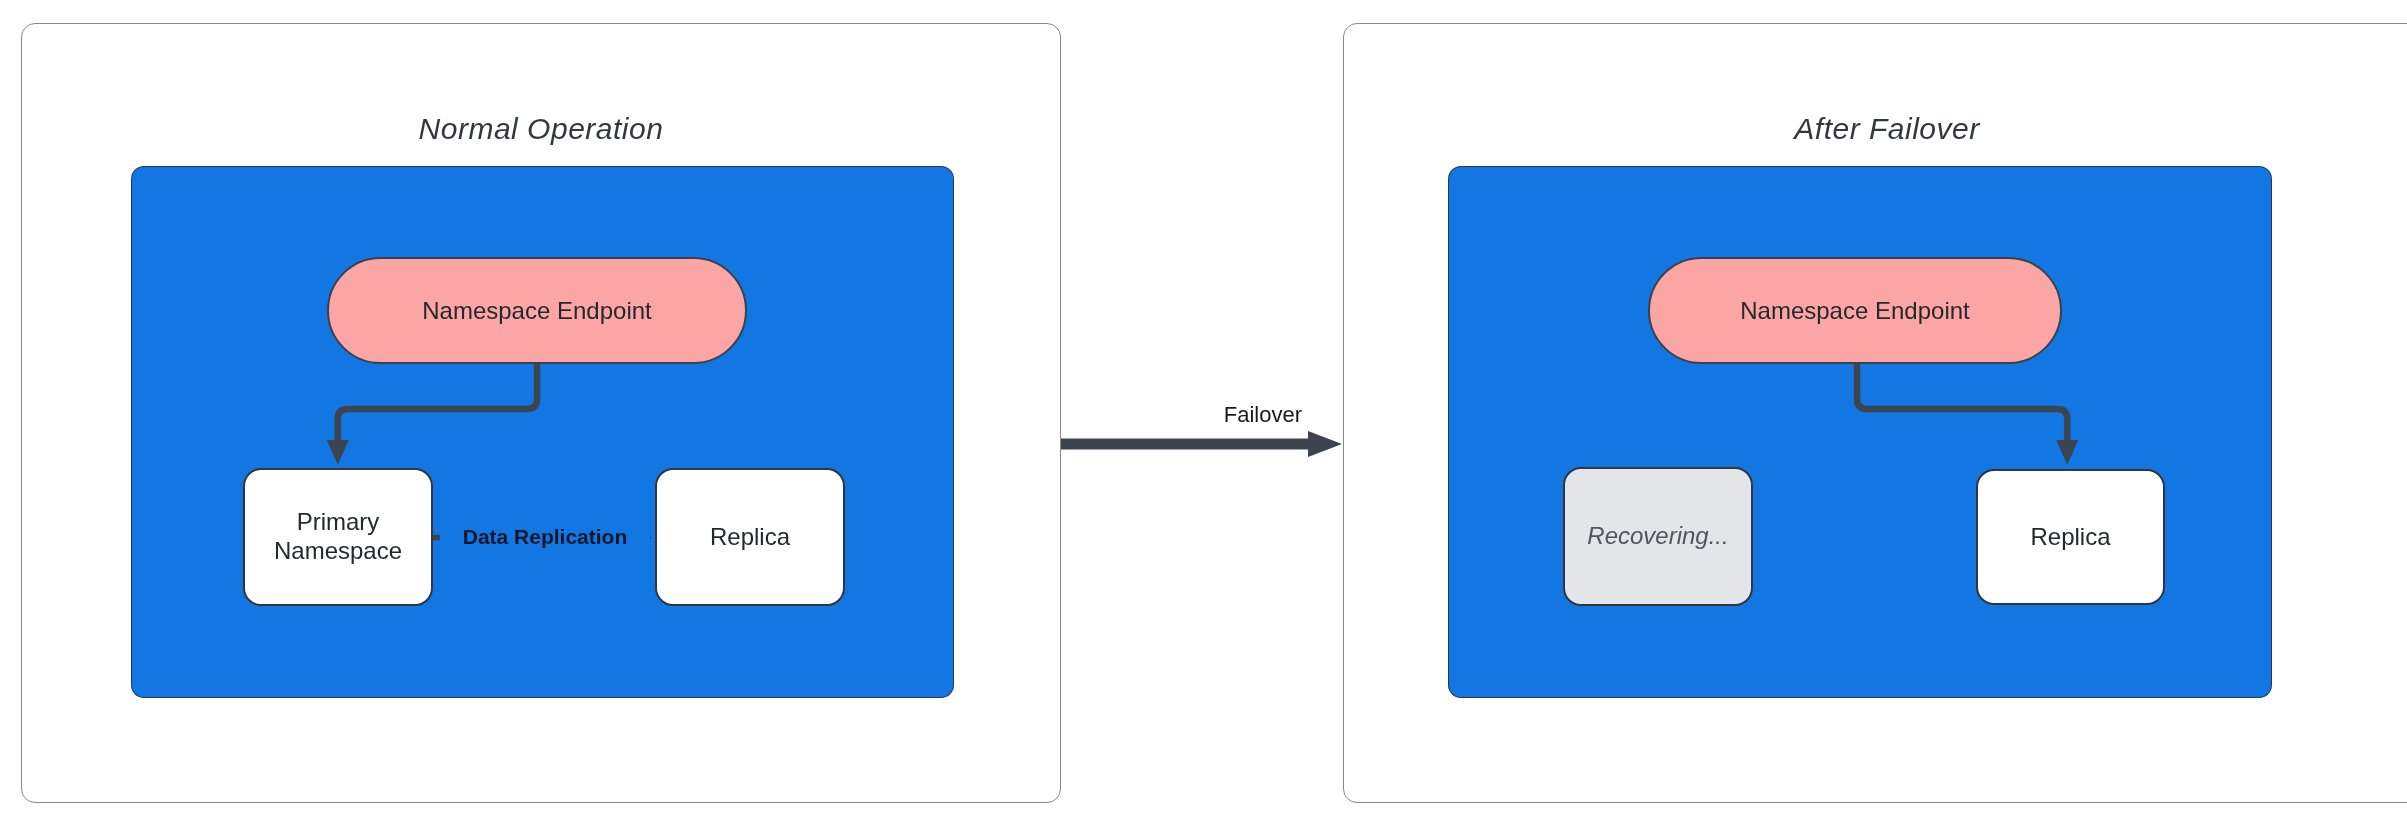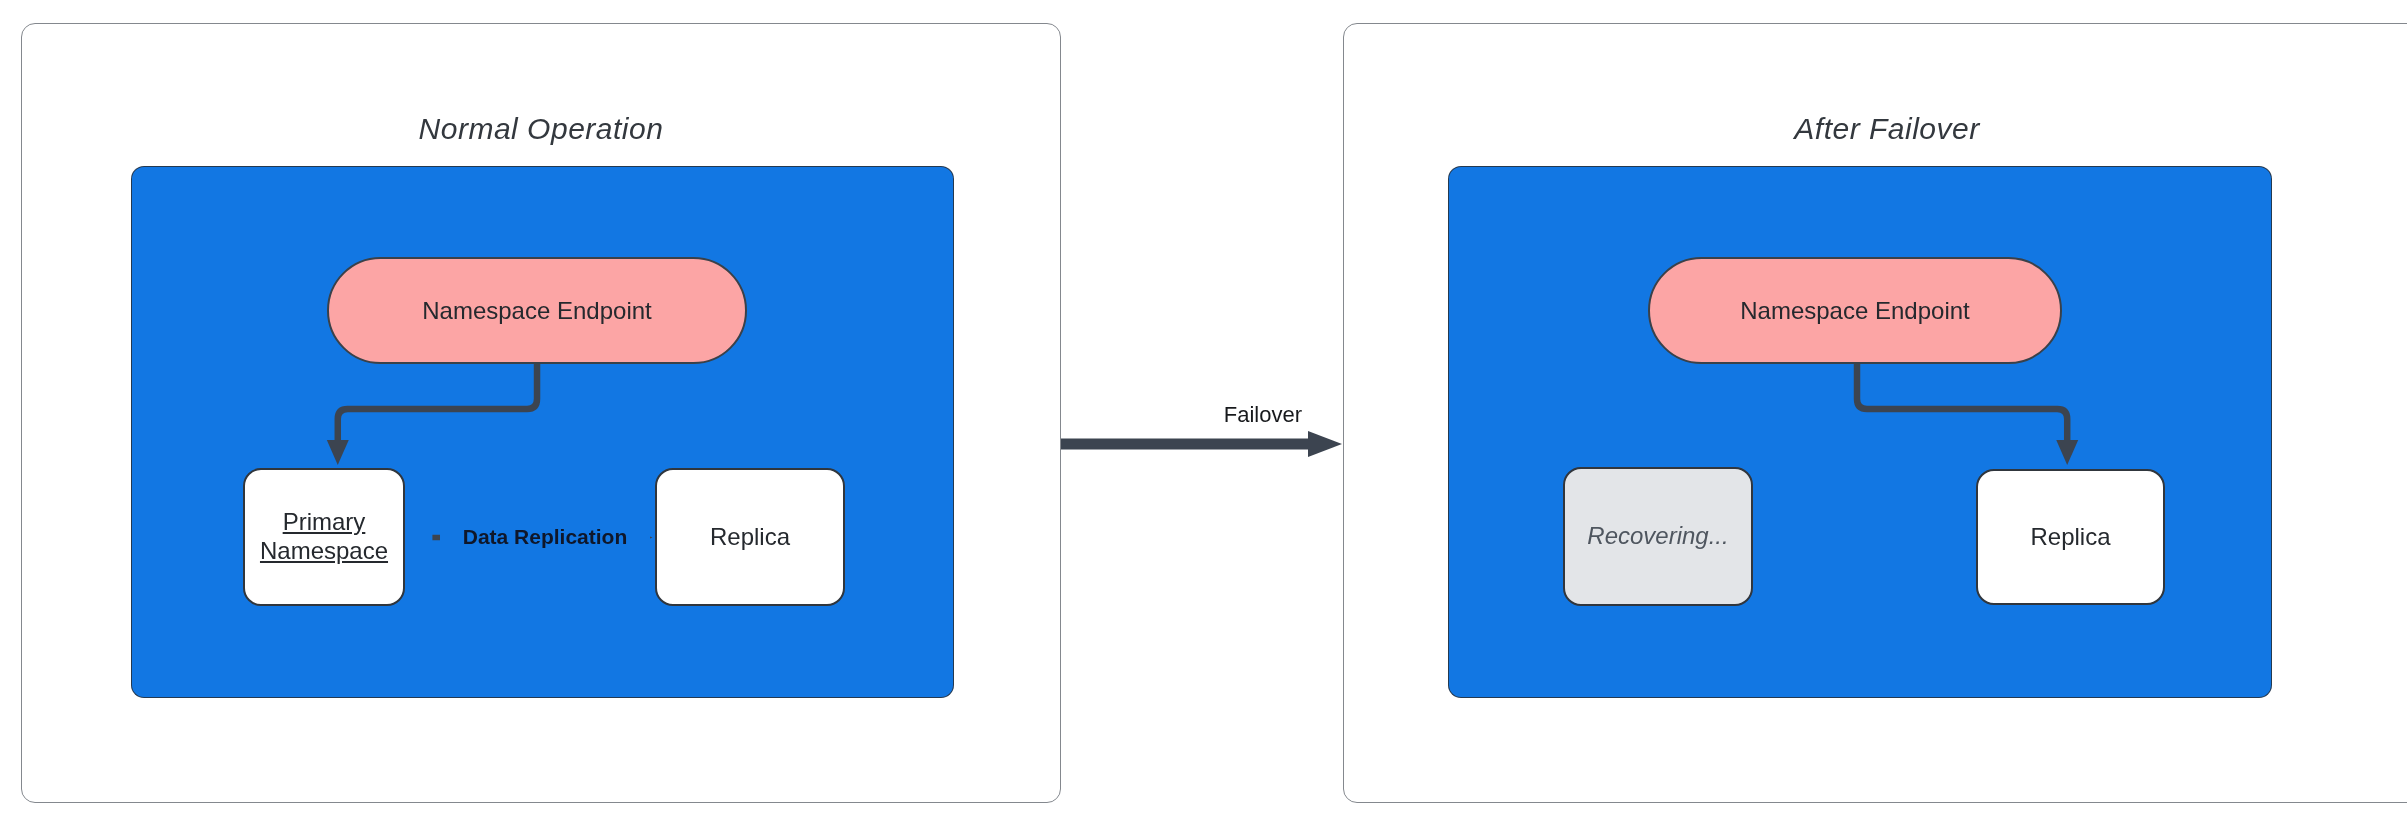--- a/index.html
+++ b/index.html
@@ -79,21 +79,21 @@
     box-sizing: border-box;
     display: flex;
     align-items: center;
     justify-content: center;
     text-align: center;
     font-size: 24px;
     line-height: 1.2;
     color: #25292E;
     padding: 0 10px;
   }
-  .node.primary    { left: 111px; top: 301px; width: 162px; height: 138px; text-decoration: underline; }
+  .node.primary    { left: 111px; top: 301px; width: 190px; height: 138px; }
   .node.replica-l  { left: 523px; top: 301px; width: 190px; height: 138px; }
   .node.recovering {
     left: 114px; top: 300px; width: 190px; height: 139px;
     background: #E3E5E8;
     border-color: #31363D;
     font-style: italic;
     color: #4F565F;
     align-items: center;
   }
   .node.replica-r  { left: 527px; top: 302px; width: 189px; height: 136px; }

